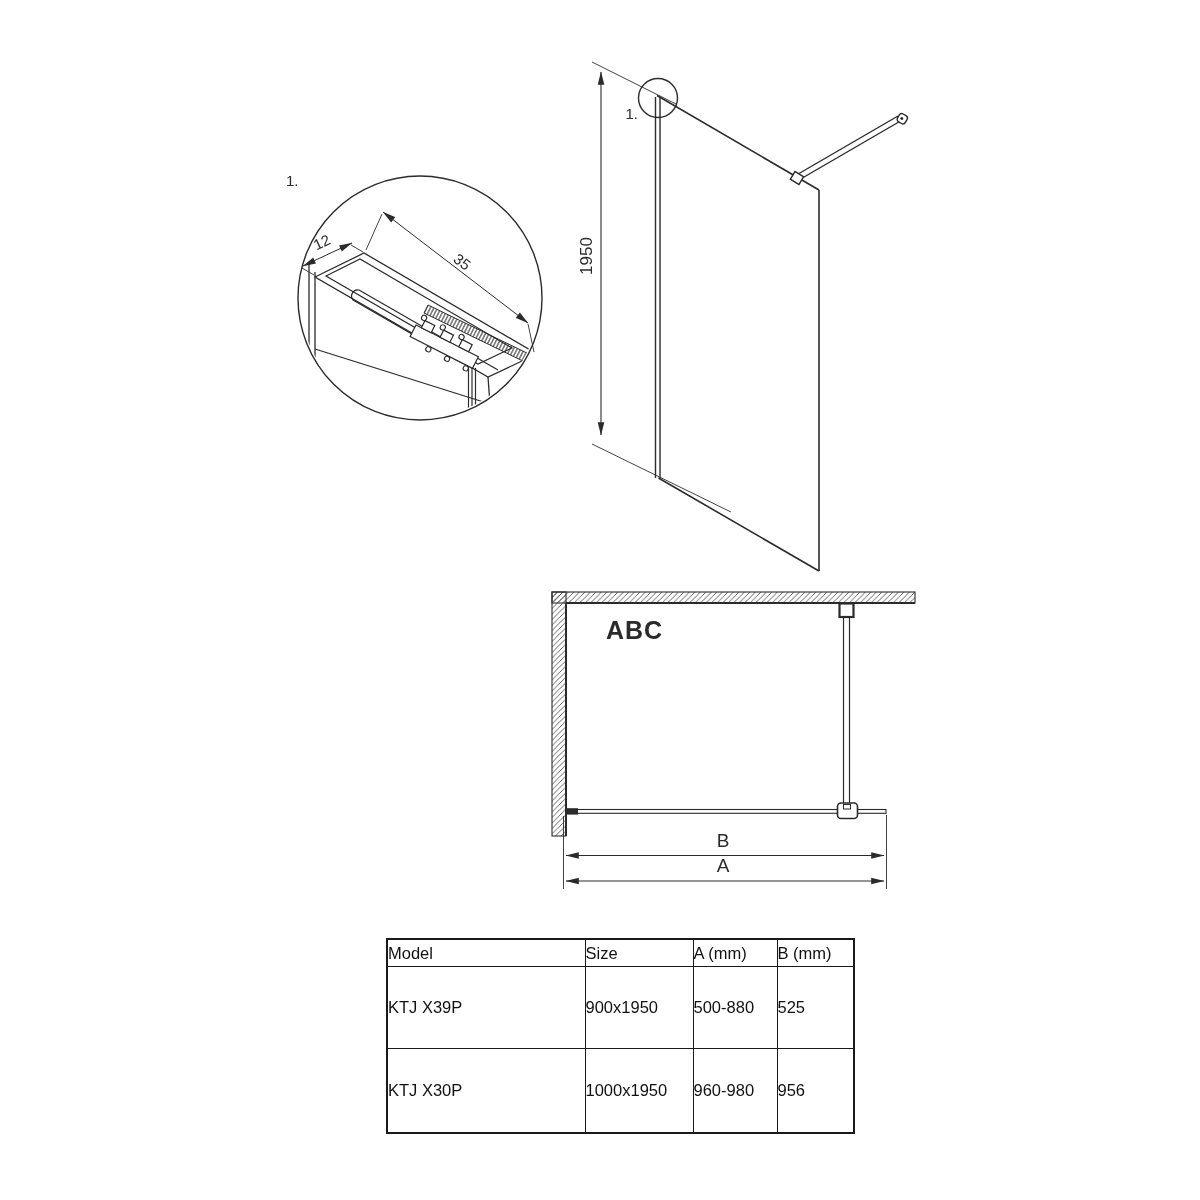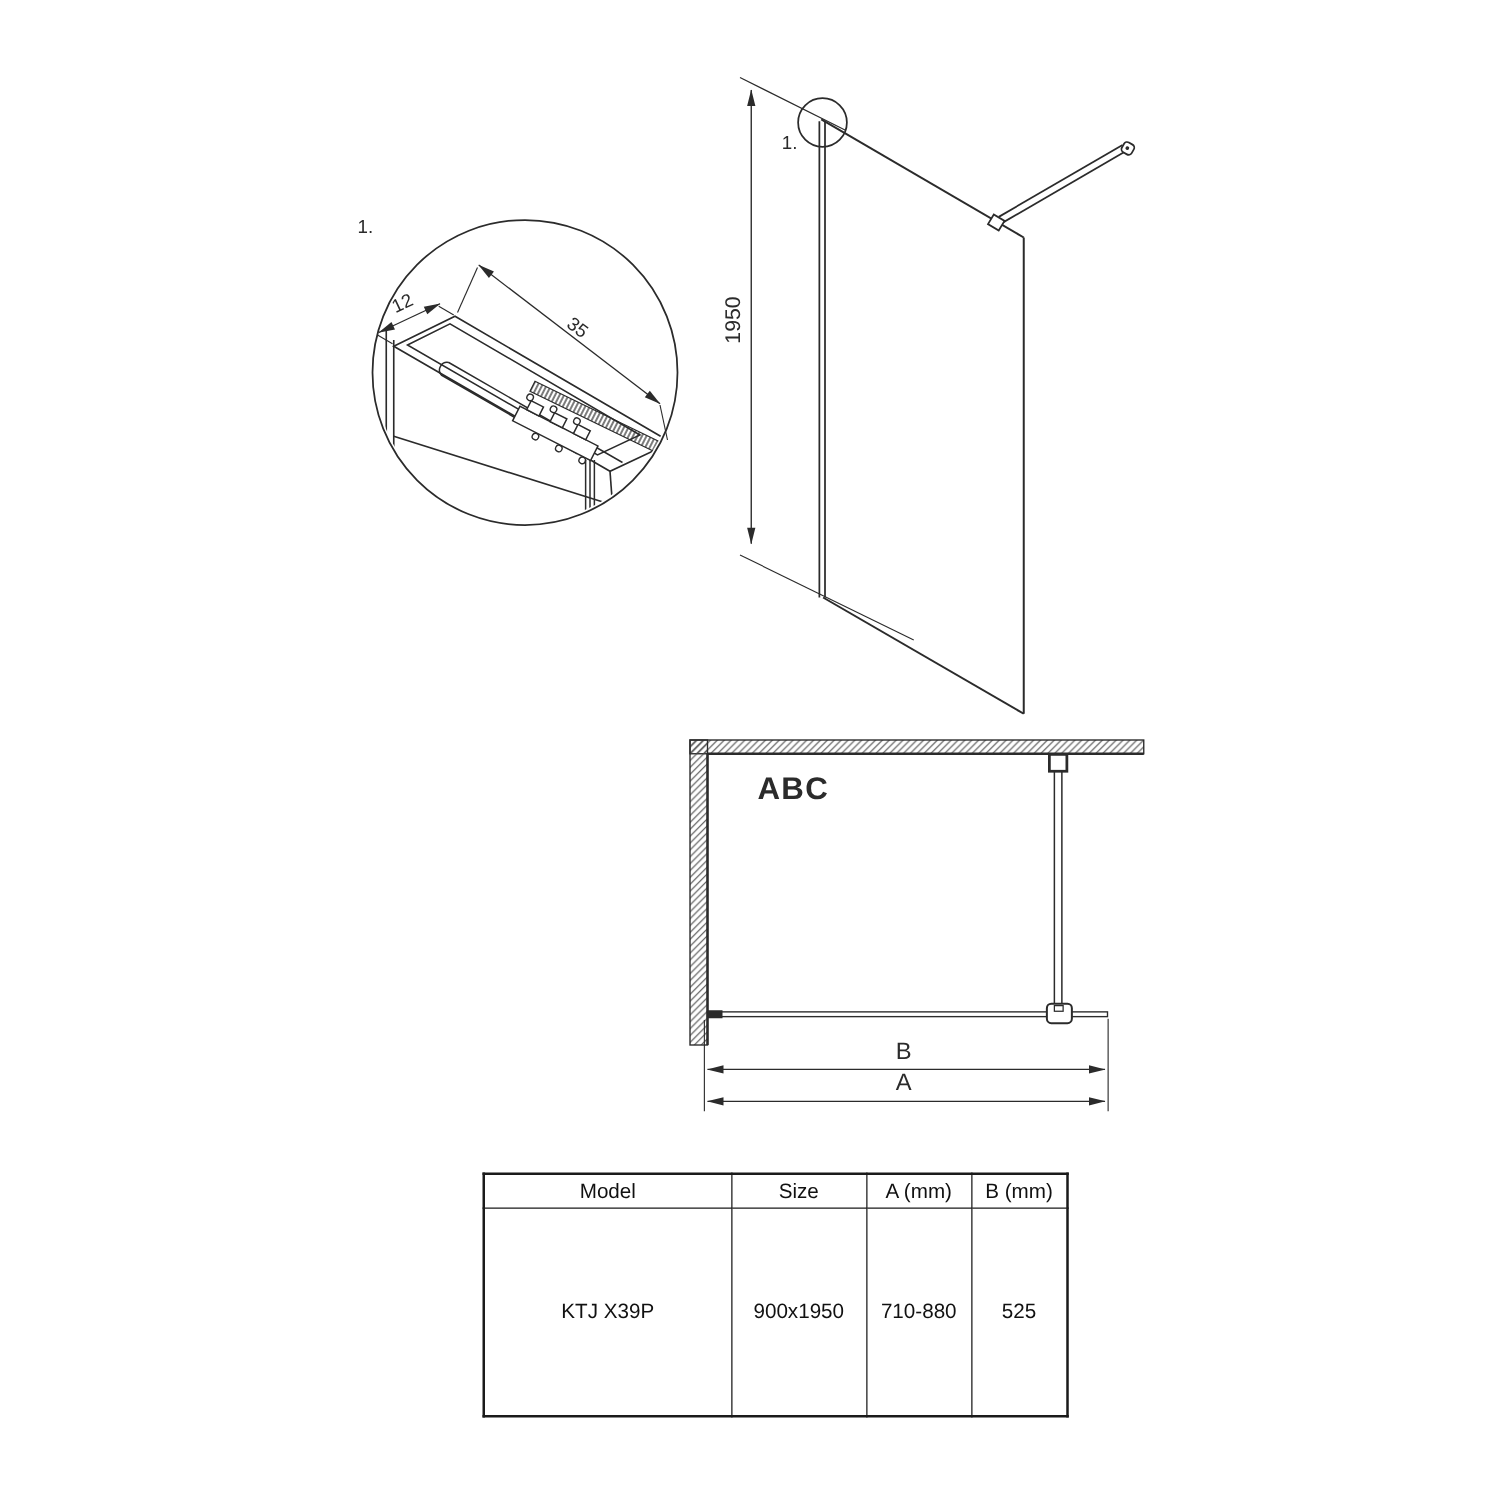--- a/index.html
+++ b/index.html
@@ -18,21 +18,21 @@
   .plan-dim{font-size:19px;}
   .watermark{font-size:25px;font-weight:bold;letter-spacing:1px;}
   .spec-table{
     position:absolute;left:386px;top:938px;width:467px;height:196px;
     border-collapse:collapse;table-layout:fixed;
     font-size:16.5px;color:#111;
     border:2.2px solid #1a1a1a;
   }
   .spec-table th,.spec-table td{
     border:1.6px solid #1a1a1a;
-    text-align:center;vertical-align:middle;
+    text-align:left;vertical-align:middle;
     font-weight:400;height:26px;padding:0;
     overflow:hidden;white-space:nowrap;
   }
 </style>
 </head>
 <body>
 
 <div class="canvas">
 
 <svg width="1200" height="1200" viewBox="0 0 1200 1200">
@@ -170,19 +170,25 @@
       <th>Model</th>
       <th>Size</th>
       <th>A (mm)</th>
       <th>B (mm)</th>
     </tr>
   </thead>
   <tbody>
     <tr>
       <td>KTJ X39P</td>
       <td>900x1950</td>
-      <td>710-880</td>
+      <td>500-880</td>
       <td>525</td>
+    </tr>
+    <tr>
+      <td>KTJ X30P</td>
+      <td>1000x1950</td>
+      <td>960-980</td>
+      <td>956</td>
     </tr>
   </tbody>
 </table>
 
 </div>
 
 </body></html>

